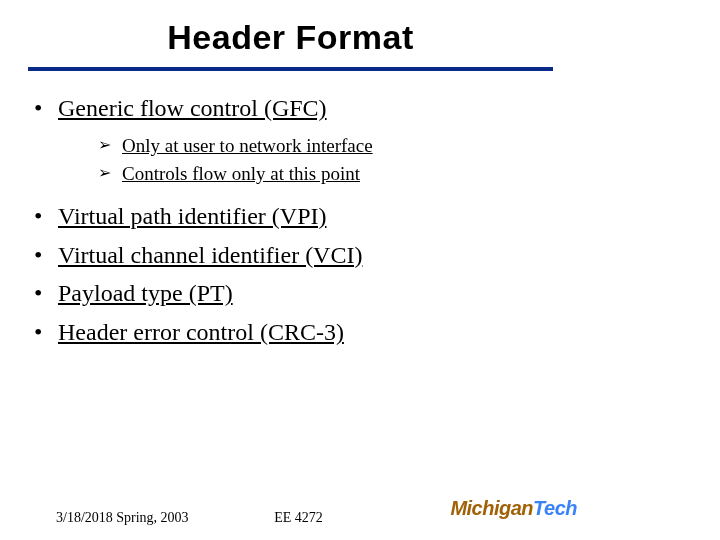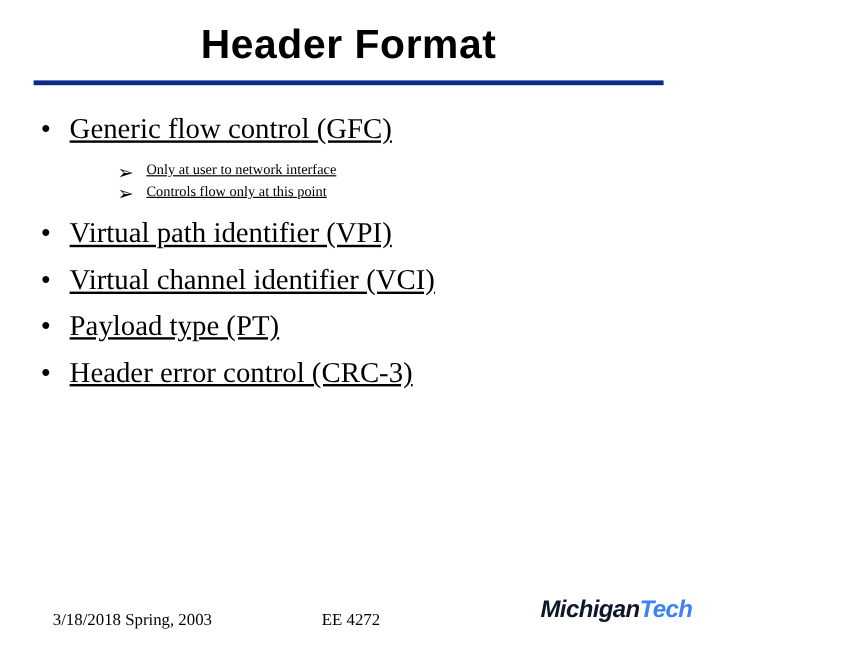--- a/index.html
+++ b/index.html
@@ -5,27 +5,27 @@
   * { margin: 0; padding: 0; box-sizing: border-box; }
   html, body { width: 720px; height: 540px; font-family: "Times New Roman", Times, serif; background: #fff; color: #000; }
   .slide { position: relative; width: 581px; height: 540px; padding: 18px 28px 0 28px; }
   .title { font-family: Arial, Helvetica, sans-serif; font-weight: 900; font-size: 34px; text-align: center; letter-spacing: 0.5px; }
   .rule { border: none; border-top: 4px solid #0a2a8a; margin: 10px 0 20px 0; }
   .body { font-size: 24px; line-height: 1.45; text-decoration: underline; }
   ul.main { list-style: none; padding-left: 6px; }
   ul.main > li { position: relative; padding-left: 24px; margin-bottom: 4px; }
   ul.main > li::before { content: "\2022"; position: absolute; left: 0; top: 0; font-size: 24px; }
   ul.sub { list-style: none; padding-left: 40px; margin-top: 6px; margin-bottom: 10px; }
-  ul.sub > li { position: relative; padding-left: 24px; font-size: 12px; line-height: 1.5; }
+  ul.sub > li { position: relative; padding-left: 24px; font-size: 19px; line-height: 1.5; }
   ul.sub > li::before { content: "\27A2"; position: absolute; left: 0; top: 1px; font-size: 16px; color: #000; }
-  .footer { position: absolute; left: 4px; right: 0; bottom: 14px; height: 22px; font-size: 14px; }
+  .footer { position: absolute; left: 16px; right: 0; bottom: 14px; height: 22px; font-size: 14px; }
   .footer-left { position: absolute; left: 40px; bottom: 0; }
   .footer-center { position: absolute; left: 50%; transform: translateX(-50%); bottom: 0; text-align: center; }
   .logo { position: absolute; right: 4px; bottom: 6px; font-family: Arial, Helvetica, sans-serif; font-weight: 900; font-style: italic; font-size: 20px; letter-spacing: -0.5px; }
-  .logo .mi { color: #0f172a; }
+  .logo .mi { color: #a16207; }
   .logo .tech { color: #3b82f6; }
 </style>
 </head>
 <body>
 
 <div class="slide">
   <h1 class="title">Header Format</h1>
   <hr class="rule">
 
   <div class="body">

